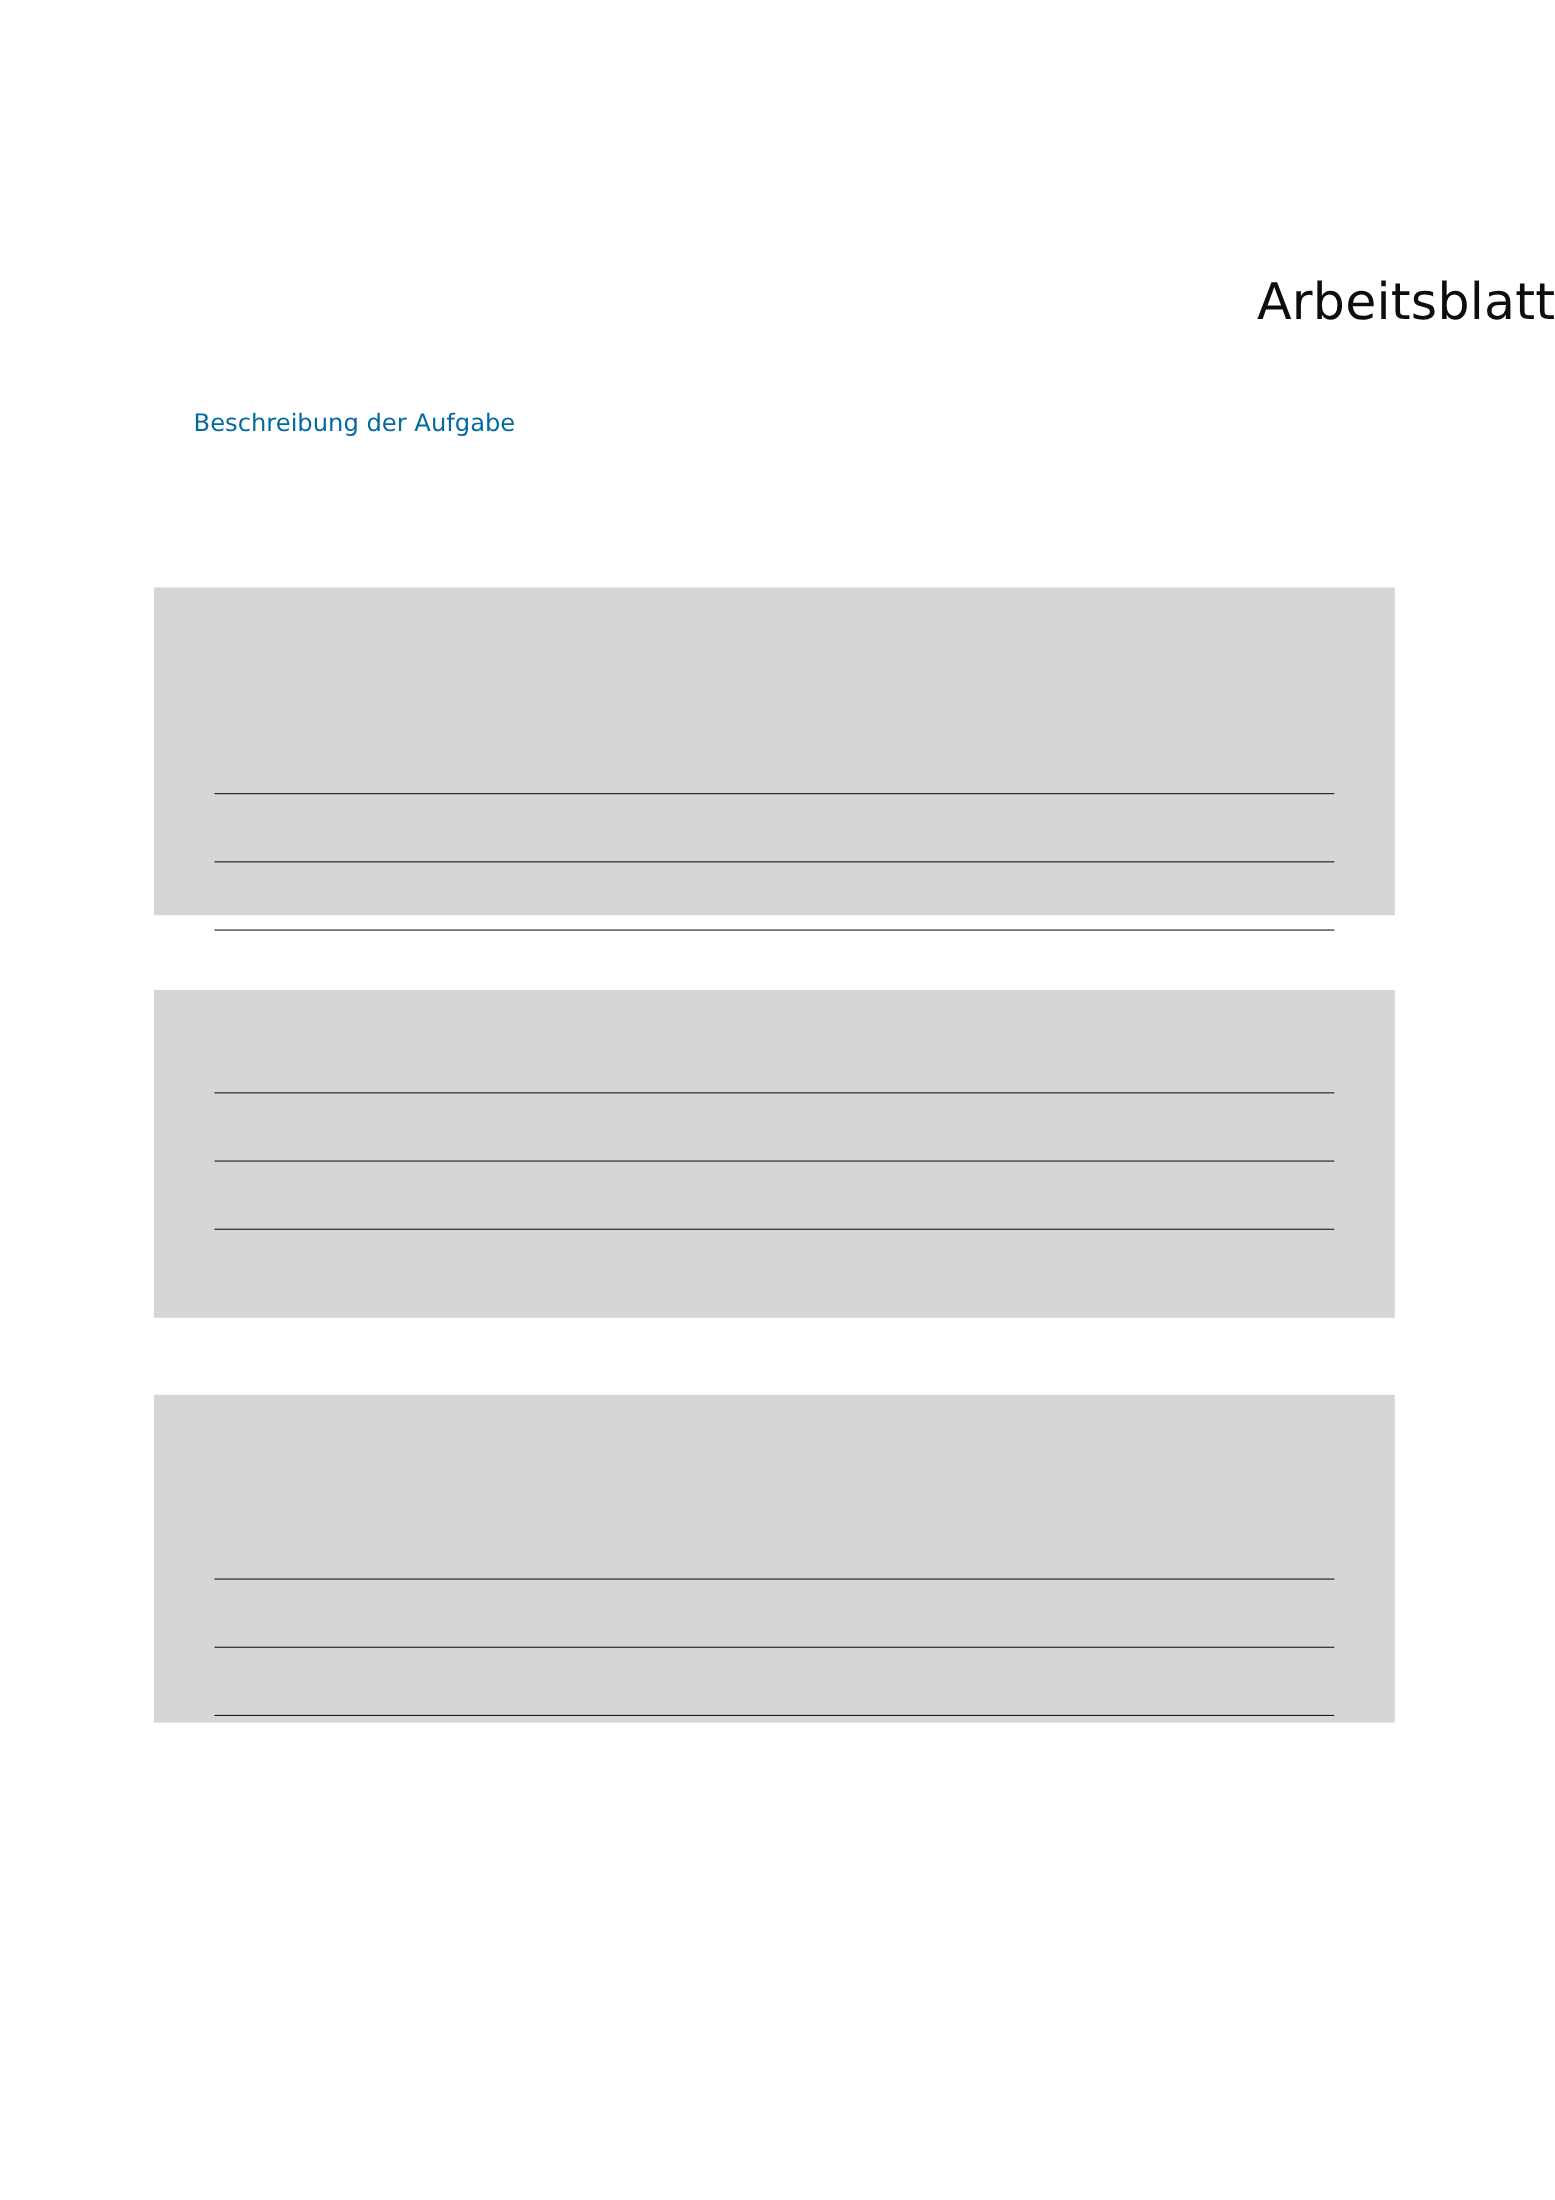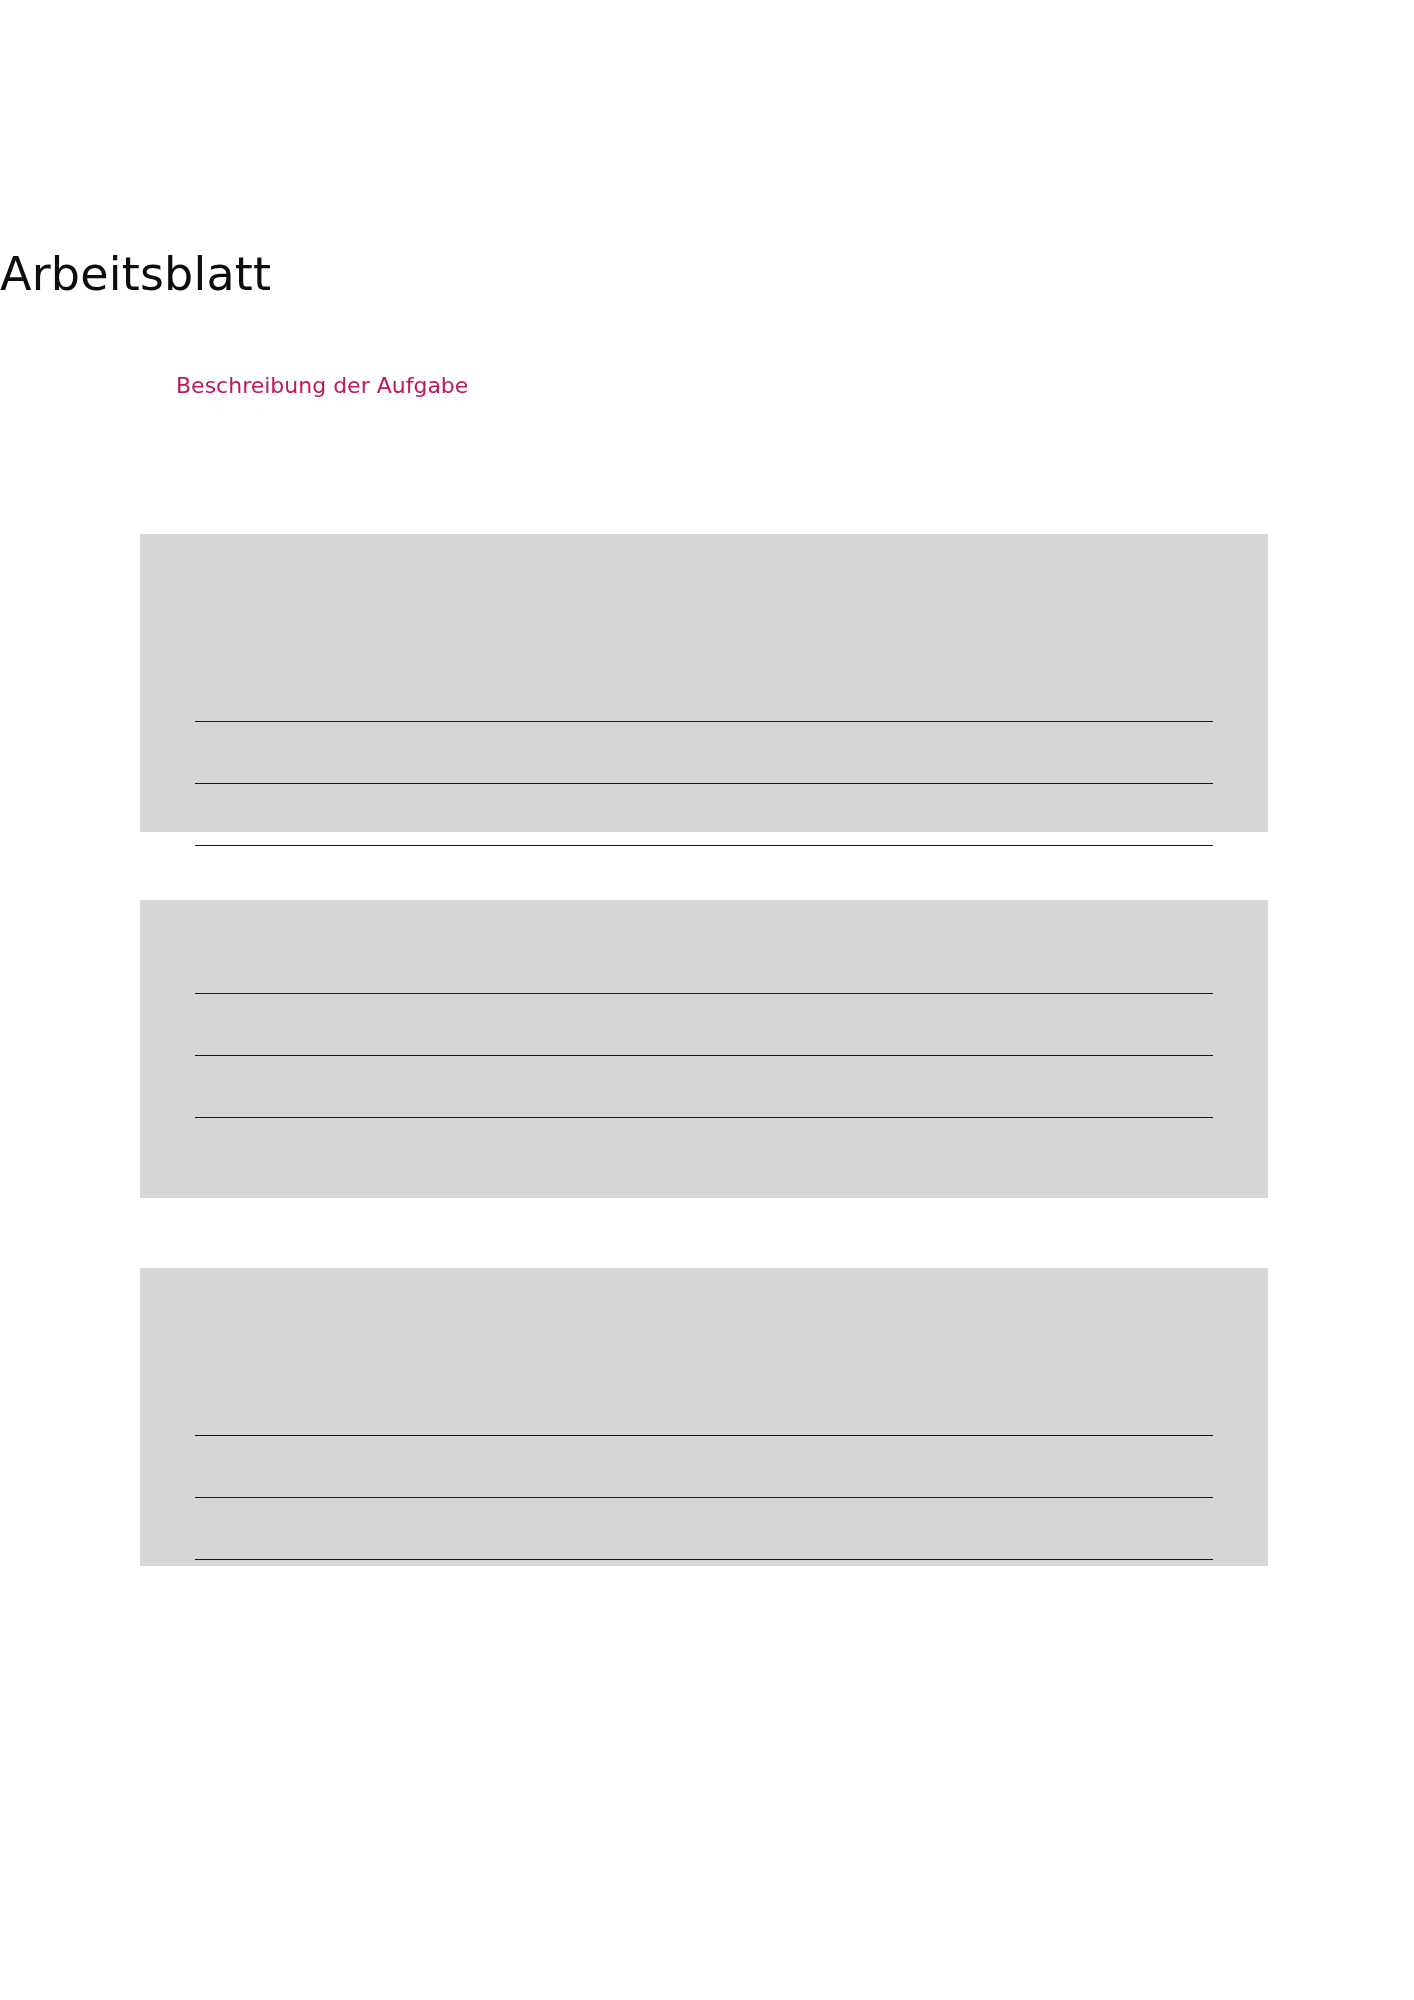--- a/index.html
+++ b/index.html
@@ -20,34 +20,34 @@
     width: 1414px;
     height: 2000px;
     background: #ffffff;
     box-sizing: border-box;
   }
   .doc-title {
     position: absolute;
     top: 218px;
     left: 0;
     width: 1414px;
-    text-align: left;
+    text-align: right;
     font-size: 46px;
     font-weight: 400;
     letter-spacing: 0.2px;
     color: #0d0d0d;
     line-height: 1.1;
   }
   .task-description {
     position: absolute;
     top: 372px;
     left: 176px;
     font-size: 22px;
     font-weight: 400;
-    color: #be185d;
+    color: #0369a1;
     line-height: 1.3;
     text-align: right;
   }
   .answer-block {
     position: absolute;
     left: 140px;
     width: 1128px;
     background: #d6d6d6;
   }
   .answer-block.block-1 { top: 534px; height: 298px; }

